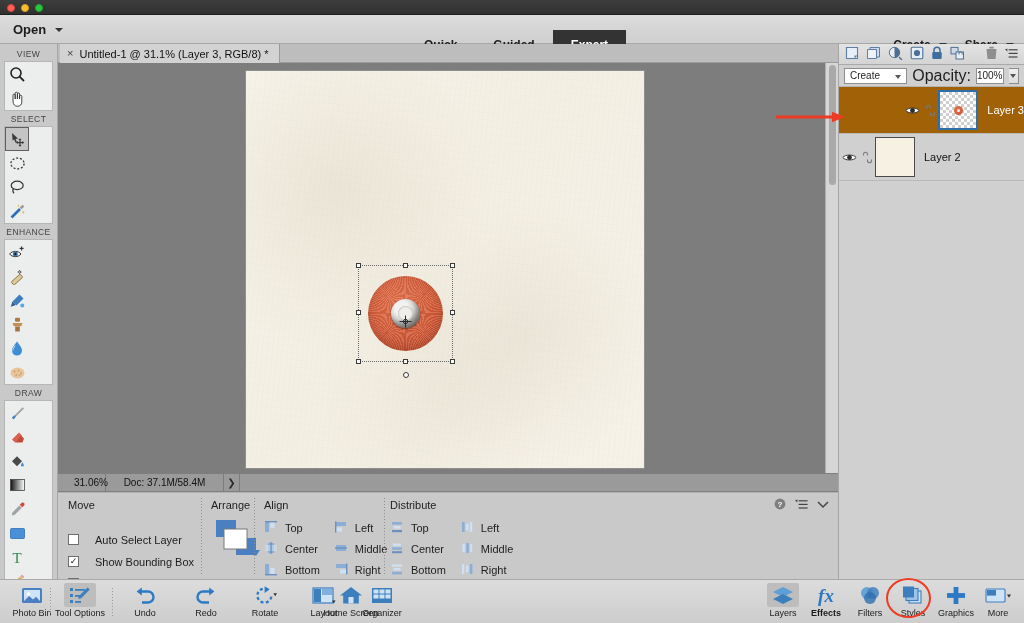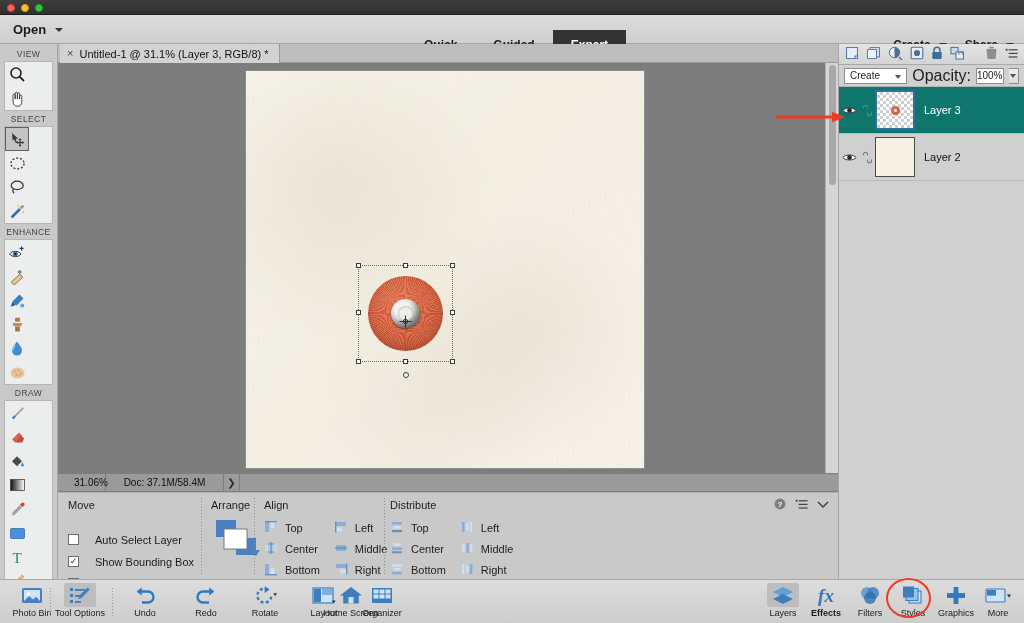--- a/index.html
+++ b/index.html
@@ -201,21 +201,21 @@
     width:30px; height:16px; background:#fff; border:1px solid #8e8e8e;
     font-size:10px; display:flex; align-items:center; justify-content:center; cursor:text;
   }
   .opacity-step {
     width:13px;height:16px;background:linear-gradient(#f0f0f0,#dcdcdc);border:1px solid #8e8e8e;border-left:none;
     display:flex;align-items:center;justify-content:center; cursor:pointer;
   }
   .layer-row {
     height:47px; display:flex; align-items:center; border-bottom:1px solid #b9b9b9; position:relative;
   }
-  .layer-row.active { background:#0f766e; }
+  .layer-row.active { background:#a16207;justify-content:flex-end; }
   .lr-eye { width:20px; display:flex; align-items:center; justify-content:center; cursor:pointer; }
   .lr-link { width:16px; display:flex; align-items:center; justify-content:center; cursor:pointer; }
   .lr-thumb {
     width:40px; height:40px; border:1px solid #4a4a4a; background:#fff; margin-right:9px; position:relative;
   }
   .layer-row.active .lr-thumb { border:2px solid #2e6fa8; }
   .checker {
     position:absolute; inset:0;
     background-image:
       linear-gradient(45deg, #cfcfcf 25%, transparent 25%, transparent 75%, #cfcfcf 75%),

